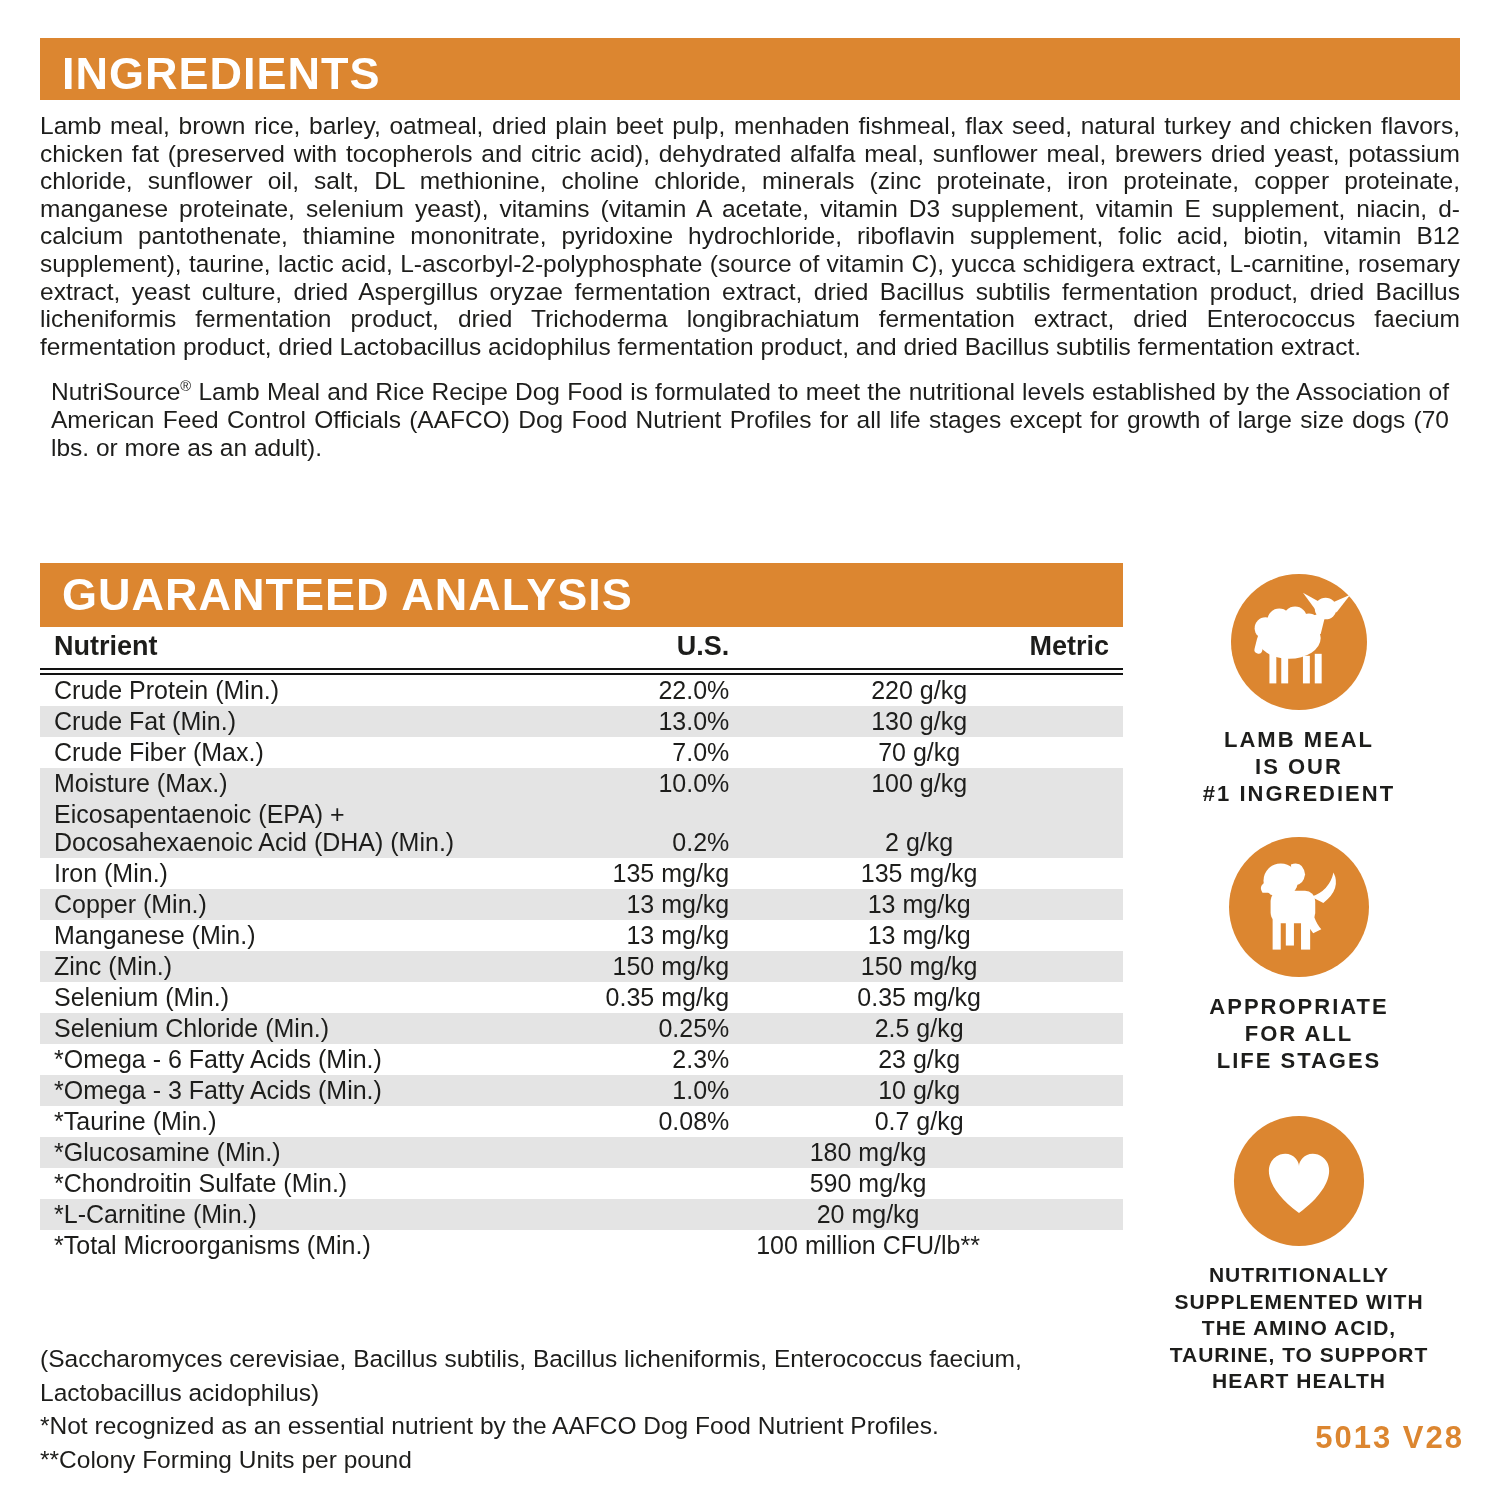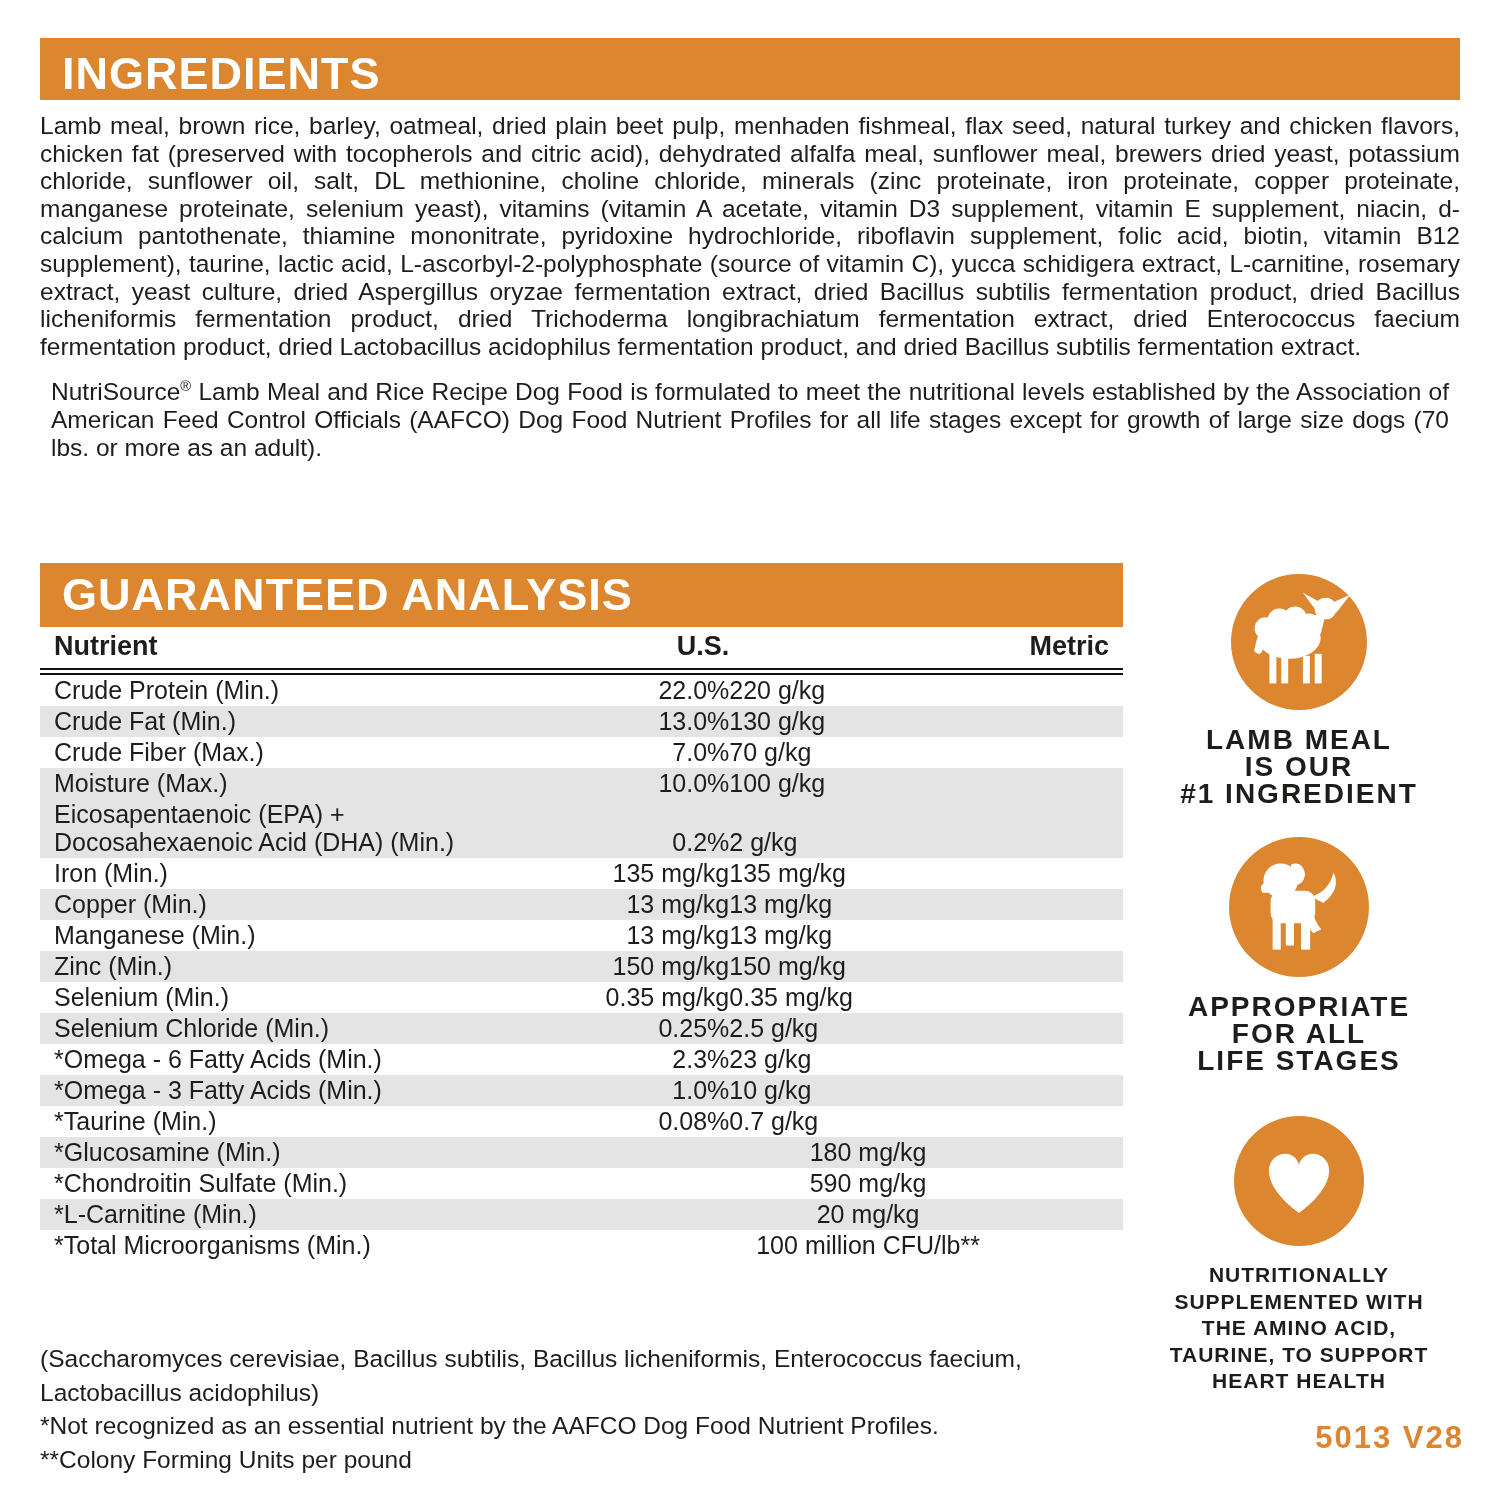--- a/index.html
+++ b/index.html
@@ -32,35 +32,35 @@
     border-bottom:7px double #121212;
   }
   #ga-table th.nutrient{text-align:left;padding-left:14px;width:44%;}
   #ga-table th.us{text-align:right;width:20%;}
   #ga-table th.metric{text-align:right;width:36%;padding-right:14px;}
   #ga-table td{
     font-size:25px;line-height:28px;padding:1px 0 2px 0;vertical-align:bottom;
   }
   #ga-table td.nutrient{text-align:left;padding-left:14px;white-space:pre-line;}
   #ga-table td.us{text-align:right;}
-  #ga-table td.metric{text-align:left;padding-right:14px;}
+  #ga-table td.metric{text-align:center;padding-right:14px;}
   #ga-table td.merged{text-align:center;padding-left:95px;}
   #ga-table tr.stripe{background:#E4E4E4;border-radius:6px;}
   
   #footnotes{
     position:absolute;left:40px;top:1342px;width:1060px;
     font-size:24.5px;line-height:33.5px;text-align:left;
   }
   
   .badge{
     position:absolute;left:1138px;width:322px;text-align:center;
   }
   .badge .icon-wrap{display:flex;justify-content:center;}
   .badge .badge-text{
-    font-weight:bold;font-size:28px;letter-spacing:2px;line-height:27px;
+    font-weight:bold;font-size:22px;letter-spacing:2px;line-height:27px;
     margin-top:15px;color:#1d1d1b;
   }
   #badge-heart .badge-text{font-size:21px;letter-spacing:1px;line-height:26.5px;}
   #badge-lamb{top:573px;}
   #badge-puppy{top:836px;}
   #badge-heart{top:1115px;}
   #footer-code{
     position:absolute;right:36px;top:1420px;
     color:#DC8630;font-weight:bold;font-size:31px;letter-spacing:2px;
   }

